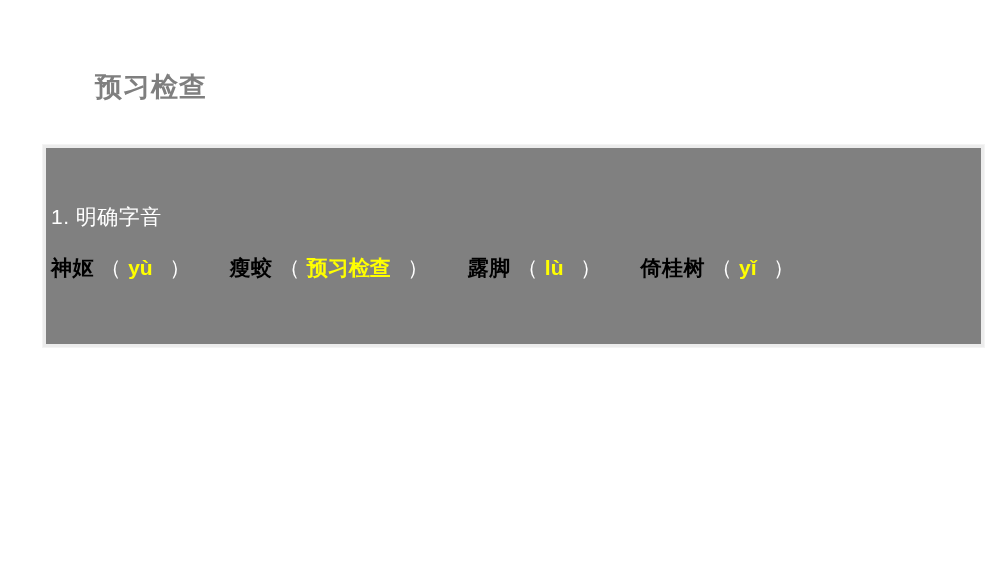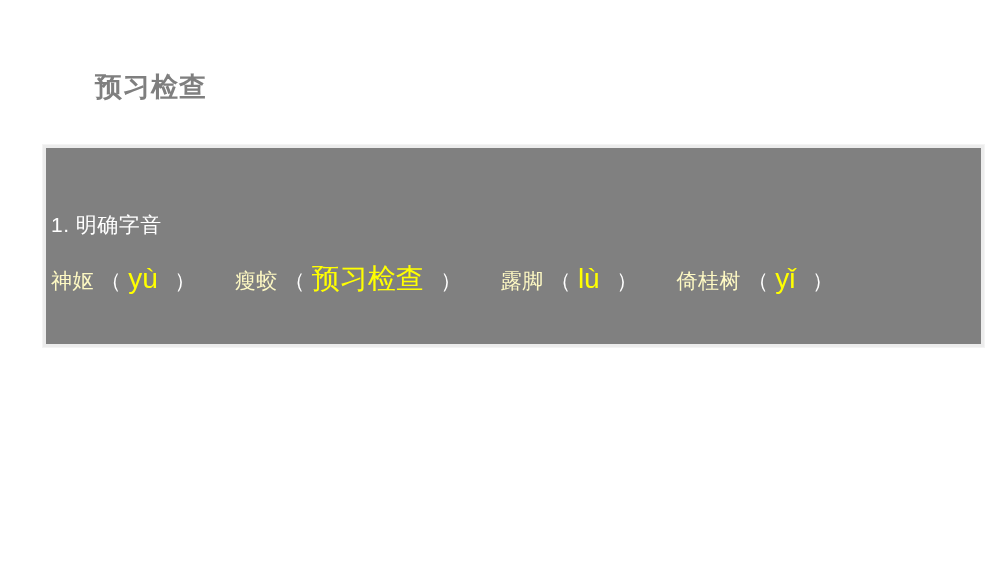--- a/index.html
+++ b/index.html
@@ -41,21 +41,21 @@
     width: 941px;
     height: 202px;
     background: #808080;
     border: 3px solid #ececec;
     box-shadow: 0 0 0 1px #f4f4f4;
   }
 
   .panel-body {
     position: absolute;
     left: 5px;
-    top: 66px;
+    top: 58px;
     right: 8px;
   }
 
   .line {
     color: #ffffff;
     font-size: 21px;
     line-height: 1.0;
     white-space: nowrap;
   }
 
@@ -71,32 +71,33 @@
   .entry {
     display: inline;
   }
 
   .entry-gap {
     display: inline-block;
     width: 26px;
   }
 
   .han {
-    color: #fef9c3;
+    color: #000000;
+    font-weight: bold;
   }
 
   .paren {
     color: #ffffff;
     font-size: 21px;
   }
 
   .pinyin {
     color: #ffff00;
-    font-weight: normal;
-    font-size: 28px;
+    font-weight: bold;
+    font-size: 21px;
     letter-spacing: 0px;
     text-align: center;
   }
 
   .sp {
     display: inline-block;
     width: 4px;
   }
 </style>
 </head>

